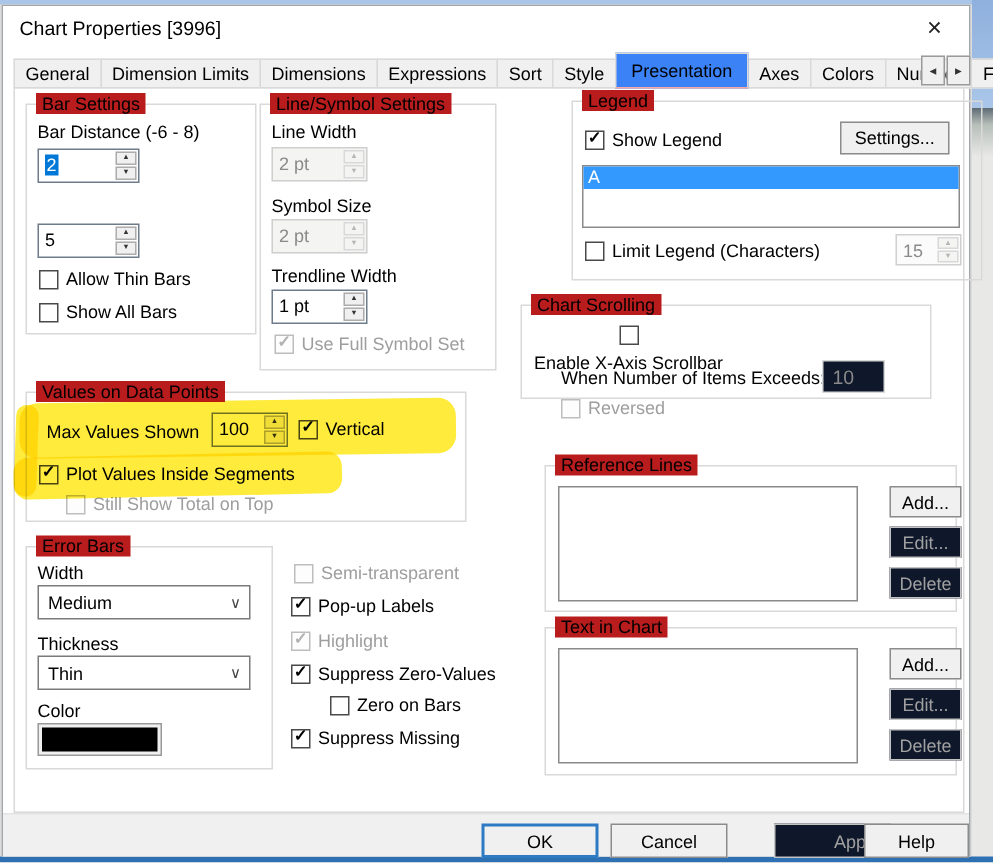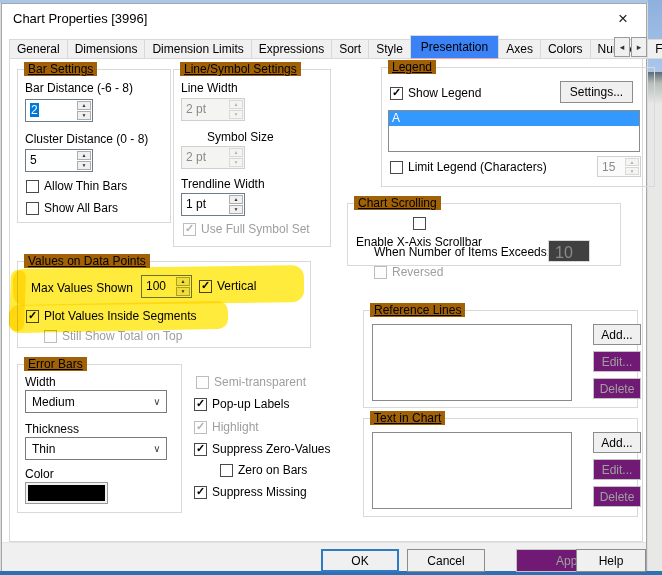--- a/index.html
+++ b/index.html
@@ -23,21 +23,21 @@
   
   .tabpage-border { position:absolute; left:7px; top:54px; width:634px; height:484px; border:1px solid #d9d9d9; background:#fff; z-index:1; }
   .tabs { position:absolute; left:7px; top:31px; height:24px; display:flex; align-items:flex-end; z-index:2; }
   .tab { height:20px; padding:0 7px; display:flex; align-items:center; font-size:12px; background:#f0f0f0; border:1px solid #d9d9d9; margin-right:-1px; white-space:nowrap; color:#000; }
   .tab.active { height:24px; background:#3b82f6; border-bottom:1px solid #fca5a5; padding:0 10px; position:relative; z-index:3; }
   .tab-arrows { position:absolute; left:611px; top:33px; display:flex; z-index:2; }
   .tab-arrow { width:16px; height:20px; background:#f0f0f0; border:1px solid #9a9a9a; display:flex; align-items:center; justify-content:center; font-size:9px; color:#333; margin-left:1px; }
 
   
   .group { position:absolute; border:1px solid #d9d9d9; z-index:2; }
-  .group-title { position:absolute; top:-8px; left:6px; background:#a16207; padding:0 4px; font-size:12px; color:#000; white-space:nowrap;text-decoration:underline; }
+  .group-title { position:absolute; top:-8px; left:6px; background:#b91c1c; padding:0 4px; font-size:12px; color:#000; white-space:nowrap; }
 
   .lbl { position:absolute; font-size:12px; color:#000; white-space:nowrap; }
 
   
   .cb { position:absolute; display:flex; align-items:center; gap:5px; font-size:12px; color:#000; white-space:nowrap; }
   .cb .box { width:13px; height:13px; border:1px solid #494949; background:#fff; display:flex; align-items:center; justify-content:center; flex:none; }
   .cb .box i { font-style:normal; font-size:11px; font-weight:bold; line-height:1; color:#000; margin-top:-1px; }
   .cb.disabled { color:#9e9e9e; }
   .cb.disabled .box { border-color:#bdbdbd; background:#fdfdfd; }
   .cb.disabled .box i { color:#b2b2b2; }
@@ -58,24 +58,24 @@
   .combo { position:absolute; height:23px; border:1px solid #7a7a7a; background:#fff; display:flex; align-items:center; }
   .combo .combo-val { flex:1; font-size:12px; padding-left:6px; color:#000; }
   .combo .combo-arrow { width:18px; text-align:center; font-size:10px; color:#444; }
 
   
   .listbox { position:absolute; border:1px solid #8a8a8a; background:#fff; }
   .list-item-selected { height:15px; background:#3399ff; color:#fff; font-size:12px; padding:0 0 0 3px; line-height:15px; }
 
   
   .btn { position:absolute; background:#f0f0f0; border:1px solid #8c8c8c; font-size:12px; color:#000; display:flex; align-items:center; justify-content:center; }
-  .btn.disabled { background:#701a75; border-color:#c3c3c3; color:#a0a0a0;text-align:right; }
+  .btn.disabled { background:#0f172a; border-color:#c3c3c3; color:#a0a0a0;text-align:right; }
   .btn.default-focus { border:2px solid #2e7bc4; }
 
-  .input-dis { position:absolute; background:#404040; border:1px solid #d9d9d9; font-size:16px; color:#8a8a8a; padding:3px 0 0 6px; }
+  .input-dis { position:absolute; background:#0f172a; border:1px solid #d9d9d9; font-size:13px; color:#8a8a8a; padding:3px 0 0 6px; }
 
   
   .swatch { position:absolute; background:#f0f0f0; border:1px solid #9a9a9a; padding:2px; }
   .swatch .fill { width:100%; height:100%; background:#000; }
 
   
   .footer { position:absolute; left:0; top:538px; width:644px; height:29px; background:#f0f0f0; border-top:1px solid #e3e3e3; z-index:2; }
 
   
   .hl { position:absolute; background:#ffe60a; opacity:0.8; mix-blend-mode:multiply; pointer-events:none; z-index:5; }
@@ -99,22 +99,22 @@
       <span class="title">Chart Properties [3996]</span>
       <span class="close-btn">
           <span>×</span>
         </span>
     </div>
 
     <div class="tabpage-border"></div>
 
     <div class="tabs">
       <div class="tab">General</div>
+      <div class="tab">Dimension Limits</div>
       <div class="tab">Dimensions</div>
-      <div class="tab">Dimension Limits</div>
       <div class="tab">Expressions</div>
       <div class="tab">Sort</div>
       <div class="tab">Style</div>
       <div class="tab active">Presentation</div>
       <div class="tab">Axes</div>
       <div class="tab">Colors</div>
       <div class="tab">Number</div>
       <div class="tab">Font</div>
     </div>
     <div class="tab-arrows">
@@ -133,21 +133,20 @@
         <div class="spin-val"><span class="sel">2</span></div>
         <div class="spin-btns">
           <div class="spin-b">
               <span>▲</span>
             </div>
           <div class="spin-b">
               <span>▼</span>
             </div>
         </div>
       </div>
-      <span class="lbl" style="left:7px; top:62px;">Cluster Distance (0 - 8)</span>
       <div class="spin" style="left:7px; top:79px; width:68px;">
         <div class="spin-val">5</div>
         <div class="spin-btns">
           <div class="spin-b">
               <span>▲</span>
             </div>
           <div class="spin-b">
               <span>▼</span>
             </div>
         </div>
@@ -169,21 +168,21 @@
         <div class="spin-val">2 pt</div>
         <div class="spin-btns">
           <div class="spin-b">
               <span>▲</span>
             </div>
           <div class="spin-b">
               <span>▼</span>
             </div>
         </div>
       </div>
-      <span class="lbl" style="left:7px; top:60px;margin-left:26px;">Symbol Size</span>
+      <span class="lbl" style="left:7px; top:60px;">Symbol Size</span>
       <div class="spin disabled" style="left:7px; top:76px; width:64px;">
         <div class="spin-val">2 pt</div>
         <div class="spin-btns">
           <div class="spin-b">
               <span>▲</span>
             </div>
           <div class="spin-b">
               <span>▼</span>
             </div>
         </div>

